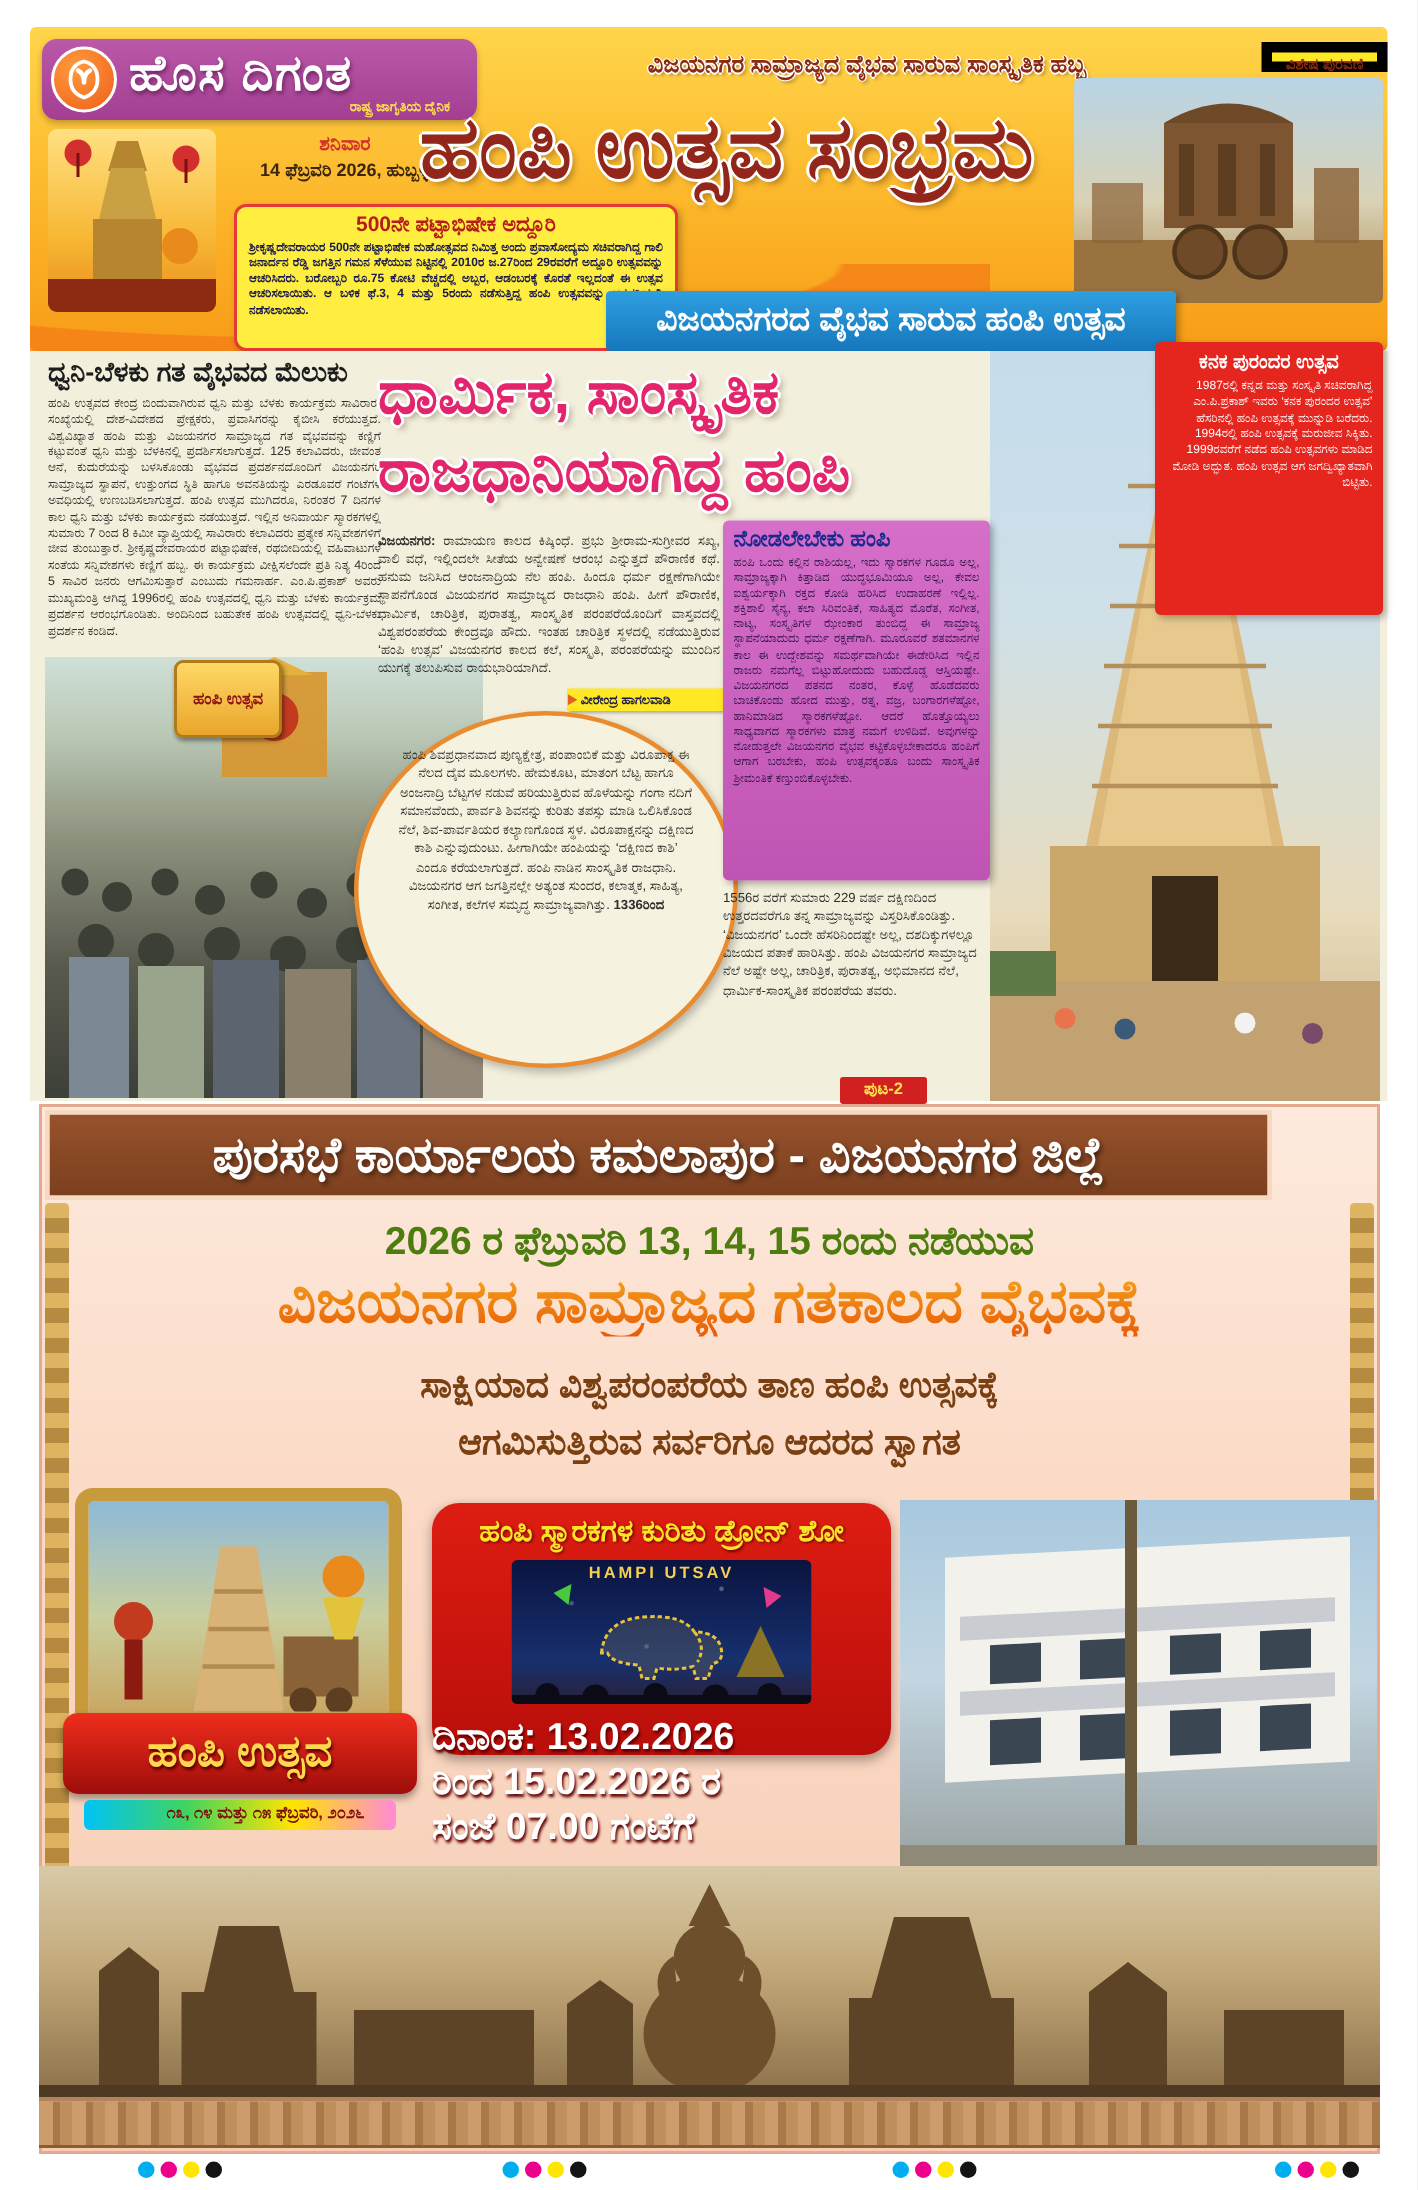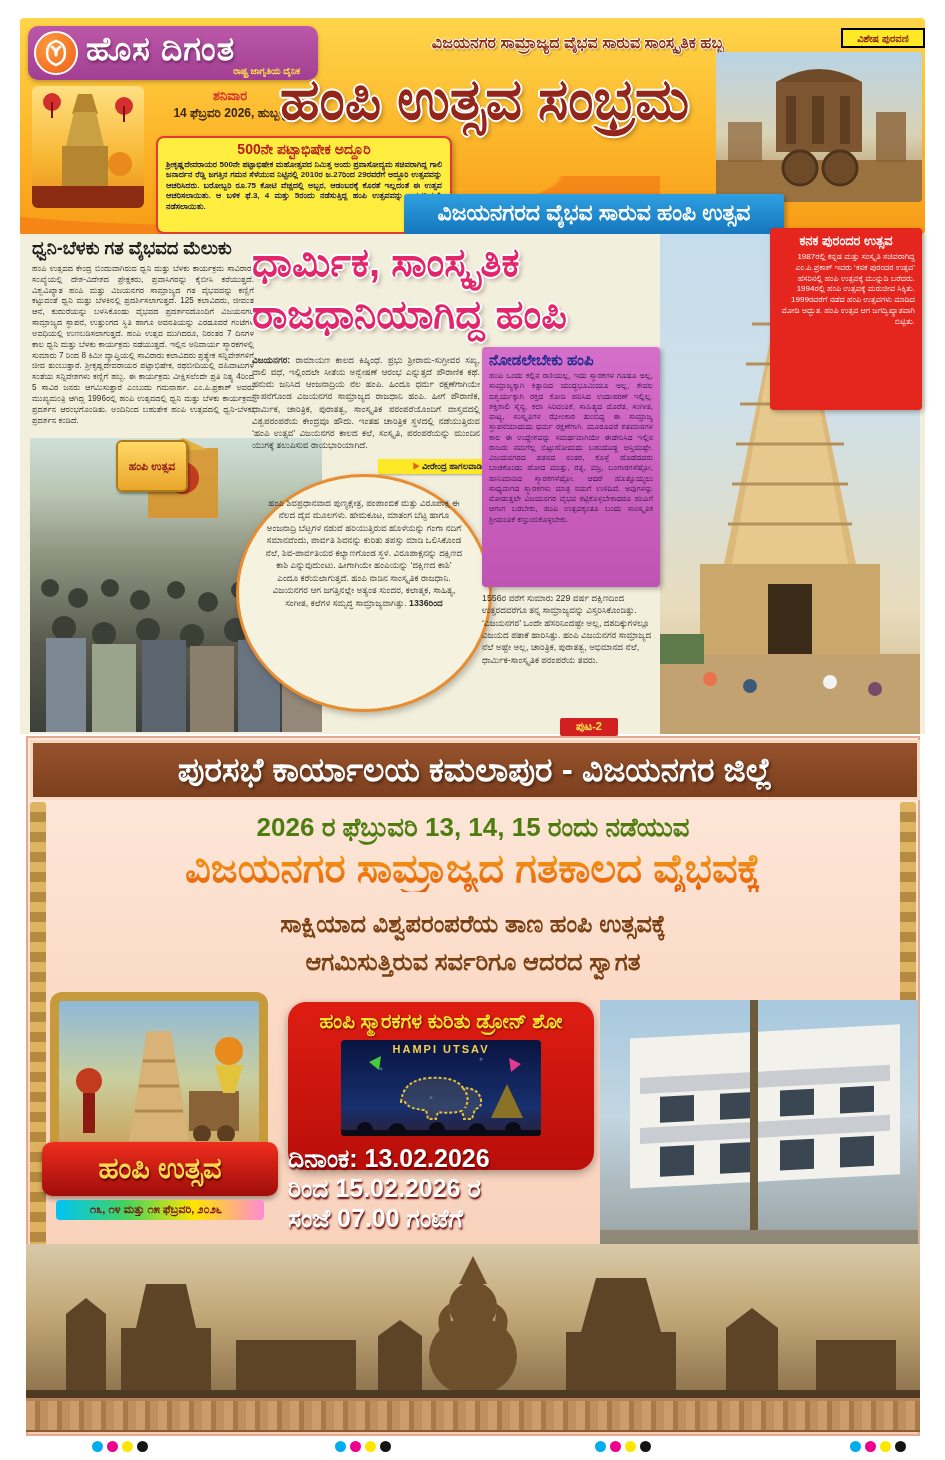--- a/index.html
+++ b/index.html
@@ -15,61 +15,61 @@
   #top-wave{left:20px;top:176px;width:640px;height:58px;background:radial-gradient(ellipse 90% 140% at 30% 0%,rgba(245,124,10,0) 60%,#f57f17 61%);opacity:.8;}
   #masthead-bar{left:28px;top:26px;width:290px;height:54px;background:linear-gradient(180deg,#bb58a8,#a23f92);border-radius:10px;box-shadow:0 2px 4px rgba(0,0,0,.25);}
   #masthead-logo{left:34px;top:31px;width:44px;height:44px;border-radius:50%;background:radial-gradient(circle at 35% 30%,#ff9a3d,#ee5f1a);border:2px solid #fff;}
   #paper-name{left:86px;top:30px;width:225px;font-size:33px;font-weight:bold;color:#ffffff;letter-spacing:1px;text-shadow:1px 2px 3px rgba(60,0,50,.5);}
   #paper-tagline{left:150px;top:66px;width:160px;font-size:9px;font-weight:bold;color:#ffe14d;text-align:right;padding-right:10px;}
   #edition-day{left:140px;top:88px;width:180px;font-size:13px;font-weight:bold;color:#d32f2f;}
   #edition-date{left:120px;top:106px;width:220px;font-size:12px;font-weight:bold;color:#3a2610;}
   #festival-art{left:32px;top:86px;width:112px;height:122px;border-radius:6px;background:linear-gradient(180deg,#ffe082 0%,#f7b733 60%,#e98b1c 100%);overflow:hidden;}
   #kicker{left:308px;top:34px;width:540px;font-size:16px;font-weight:bold;color:#8c2a12;white-space:nowrap;}
   #banner-title{left:212px;top:68px;width:545px;font-size:57px;font-weight:bold;color:#93261a;white-space:nowrap;line-height:1.1;}
-  #supplement-tag{left:841px;top:28px;width:84px;height:20px;background:#ffe925;border:2px solid #000000;color:#8c2a12;font-size:10px;font-weight:bold;line-height:18px;}
+  #supplement-tag{left:841px;top:28px;width:84px;height:20px;background:#ffe925;border:7px solid #000000;color:#8c2a12;font-size:10px;font-weight:bold;line-height:18px;}
   #chariot-photo{left:716px;top:52px;width:206px;height:150px;background:linear-gradient(180deg,#b9d4e6 0%,#d9d2b5 55%,#b08a55 100%);border-radius:4px;overflow:hidden;}
   #coronation-box{left:156px;top:136px;width:296px;height:98px;background:#ffee3f;border:2px solid #e53935;border-radius:8px;padding:3px 8px;box-shadow:2px 2px 5px rgba(0,0,0,.25);}
   #coronation-title{font-size:14px;font-weight:bold;color:#b71c1c;text-align:center;margin:0 0 2px 0;}
   #coronation-body{font-size:8px;line-height:1.3;color:#1a1a4e;text-align:justify;font-weight:bold;}
   #strip-headline{left:404px;top:194px;width:380px;height:40px;background:linear-gradient(180deg,#2e9fe0,#1677bd);border-radius:3px;color:#fff;font-size:22px;font-weight:bold;line-height:38px;box-shadow:2px 2px 5px rgba(0,0,0,.3);}
 
   
   #article-bg{left:20px;top:234px;width:905px;height:500px;background:#f3efdd;}
   #temple-photo{left:660px;top:234px;width:260px;height:500px;background:linear-gradient(180deg,#c5dcEC 0%,#cfe0e8 35%,#e8dcbd 75%,#cbb183 100%);overflow:hidden;}
   #kanaka-box{left:770px;top:228px;width:152px;height:182px;background:#e5261f;border-radius:4px;padding:5px 7px;box-shadow:2px 2px 5px rgba(0,0,0,.3);}
   #kanaka-title{font-size:13px;font-weight:bold;color:#fff;text-align:center;margin-bottom:3px;}
   #kanaka-body{font-size:8px;line-height:1.35;color:#fff;text-align:right;}
   #left-headline{left:32px;top:238px;width:224px;font-size:18px;font-weight:bold;color:#1c1c1c;}
   #left-body{left:32px;top:264px;width:222px;height:174px;font-size:8.2px;line-height:1.32;color:#31302c;text-align:justify;}
   #crowd-photo{left:30px;top:438px;width:292px;height:294px;background:linear-gradient(180deg,#cfe0d8 0%,#b9c7b4 18%,#8f9480 40%,#585a4e 70%,#3d4038 100%);overflow:hidden;}
   #crowd-logo-overlay{left:116px;top:440px;width:72px;height:52px;background:linear-gradient(180deg,#ffd866,#e9a62a);border:2px solid #b07b1a;border-radius:6px;color:#8c1313;font-weight:bold;font-size:11px;line-height:48px;text-align:center;box-shadow:1px 2px 3px rgba(0,0,0,.4);}
   #main-headline-1{left:252px;top:240px;width:432px;font-size:40px;font-weight:bold;color:#e3256b;white-space:nowrap;}
   #main-headline-2{left:252px;top:292px;width:432px;font-size:40px;font-weight:bold;color:#e3256b;white-space:nowrap;}
   #main-intro{left:252px;top:354px;width:228px;font-size:8.8px;line-height:1.38;color:#2e2d29;text-align:justify;}
-  #byline-box{left:378px;top:459px;width:104px;height:15px;background:#ffe925;font-size:8.5px;font-weight:bold;color:#1a1a4e;line-height:15px;text-align:right;box-shadow:1px 1px 2px rgba(0,0,0,.3);}
+  #byline-box{left:378px;top:459px;width:104px;height:15px;background:#ffe925;font-size:8.5px;font-weight:bold;color:#1a1a4e;line-height:15px;text-align:left;box-shadow:1px 1px 2px rgba(0,0,0,.3);}
   #byline-box .arrow{color:#e5601f;}
   #oval-text{left:236px;top:474px;width:256px;height:238px;border:3px solid #e98b2f;border-radius:50%;background:#f6f2e0;padding:20px 26px 0 26px;font-size:8.8px;line-height:1.42;color:#2e2d29;text-align:center;box-shadow:2px 3px 6px rgba(0,0,0,.25);}
   #must-see-box{left:482px;top:347px;width:178px;height:240px;background:linear-gradient(180deg,#d66fc9,#c054b4);border-radius:4px;padding:4px 7px;box-shadow:2px 2px 5px rgba(0,0,0,.3);}
   #must-see-title{font-size:15px;font-weight:bold;color:#1b2a8f;margin-bottom:2px;}
   #must-see-body{font-size:7.9px;line-height:1.3;color:#27123f;text-align:justify;}
   #body-continued{left:482px;top:592px;width:178px;font-size:8.8px;line-height:1.4;color:#2e2d29;}
   #jump-label{left:560px;top:694px;width:58px;height:18px;background:#d21f1f;color:#ffe34d;font-size:11px;font-weight:bold;line-height:17px;text-align:center;border-radius:2px;margin-top:24px;}
 
   
   #ad-wrap{left:26px;top:736px;width:894px;height:700px;border:2px solid #e5a98f;background:linear-gradient(180deg,#fdeadd 0%,#fbd9c5 40%,#f6cdb4 100%);}
-  #ad-header{left:30px;top:740px;width:890px;height:60px;background:linear-gradient(180deg,#96522c,#7c3f1e);border:3px solid #f6d9c0;color:#ffffff;font-size:33px;font-weight:bold;line-height:54px;text-shadow:2px 2px 3px rgba(0,0,0,.4);}
+  #ad-header{left:30px;top:740px;width:818px;height:60px;background:linear-gradient(180deg,#96522c,#7c3f1e);border:3px solid #f6d9c0;color:#ffffff;font-size:33px;font-weight:bold;line-height:54px;text-shadow:2px 2px 3px rgba(0,0,0,.4);}
   .gold-pillar{top:802px;width:16px;height:450px;background:repeating-linear-gradient(0deg,#d9ac4e 0 10px,#a87c28 10px 20px);opacity:.85;border-radius:3px;}
   #ad-line1{left:60px;top:812px;width:826px;font-size:26px;font-weight:bold;color:#4d7c0f;}
   #ad-line2{left:40px;top:846px;width:866px;font-size:40px;font-weight:bold;color:#f08a12;background:linear-gradient(180deg,#f7a81b,#e65c0a);-webkit-background-clip:text;background-clip:text;-webkit-text-fill-color:transparent;}
   #ad-line3{left:60px;top:910px;width:826px;font-size:24px;font-weight:bold;color:#7a4012;}
   #ad-line4{left:60px;top:948px;width:826px;font-size:24px;font-weight:bold;color:#7a4012;}
   #hampi-logo{left:42px;top:992px;width:236px;height:252px;}
   #logo-arch{position:absolute;left:8px;top:0;width:218px;height:150px;border:9px solid #c79a3b;border-bottom:none;border-radius:12px 12px 0 0;background:linear-gradient(180deg,#8fb9d8 0%,#c9cf9e 55%,#caa763 100%);overflow:hidden;}
   #logo-banner{position:absolute;left:0;top:150px;width:236px;height:54px;background:linear-gradient(180deg,#ef2d1d,#9f0d0a);border-radius:10px;box-shadow:0 3px 5px rgba(0,0,0,.35);color:#ffd84d;font-size:29px;font-weight:bold;line-height:52px;text-align:center;text-shadow:1px 2px 2px #5e0000;}
-  #logo-dates{position:absolute;left:14px;top:208px;width:208px;height:20px;background:linear-gradient(90deg,#00c3f5,#42d45e,#ffe500,#ff8ad6);border-radius:4px;color:#7a0d0d;font-size:11px;font-weight:bold;line-height:19px;text-align:left;padding-left:34px;}
+  #logo-dates{position:absolute;left:14px;top:208px;width:208px;height:20px;background:linear-gradient(90deg,#00c3f5,#42d45e,#ffe500,#ff8ad6);border-radius:4px;color:#7a0d0d;font-size:11px;font-weight:bold;line-height:19px;text-align:center;padding-left:34px;}
   #drone-box{left:288px;top:1002px;width:306px;height:168px;background:linear-gradient(180deg,#de1d12,#b90e0a);border-radius:18px;box-shadow:0 3px 8px rgba(0,0,0,.35);padding-top:8px;}
   #drone-title{font-size:20px;font-weight:bold;color:#ffe32b;text-align:center;text-shadow:1px 1px 2px #6e0000;}
   #drone-img{position:absolute;left:53px;top:38px;width:200px;height:96px;background:radial-gradient(circle at 20% 30%,rgba(255,255,255,.25) 1px,transparent 2px),radial-gradient(circle at 70% 20%,rgba(255,255,255,.3) 1px,transparent 2px),radial-gradient(circle at 45% 60%,rgba(255,255,255,.2) 1px,transparent 2px),linear-gradient(180deg,#0a1440 0%,#17306e 70%,#2a2038 100%);border-radius:4px;overflow:hidden;}
   #drone-img-caption{position:absolute;top:3px;left:0;width:100%;text-align:center;color:#f5cf4e;font-size:11px;font-weight:bold;letter-spacing:2px;}
   .drone-date{position:absolute;left:0;width:100%;color:#ffffff;font-size:25px;font-weight:bold;text-shadow:1px 2px 2px #5e0000;}
   #building-photo{left:600px;top:1000px;width:318px;height:292px;background:linear-gradient(180deg,#a8c8de 0%,#c3d6e2 40%,#8a8f8a 100%);overflow:hidden;}
   #panorama{left:26px;top:1244px;width:894px;height:156px;background:linear-gradient(180deg,#d8c9a8 0%,#c2a878 45%,#8a6f4a 100%);overflow:hidden;}
   #frieze{left:26px;top:1398px;width:894px;height:34px;background:repeating-linear-gradient(90deg,#cb9d6c 0 9px,#a9794a 9px 14px,#bf8f5d 14px 22px);border-top:3px solid #b5835a;border-bottom:2px solid #8a5c34;}
   .dots{top:1441px;height:12px;display:flex;gap:4px;}
   .dot{width:11px;height:11px;border-radius:50%;}

